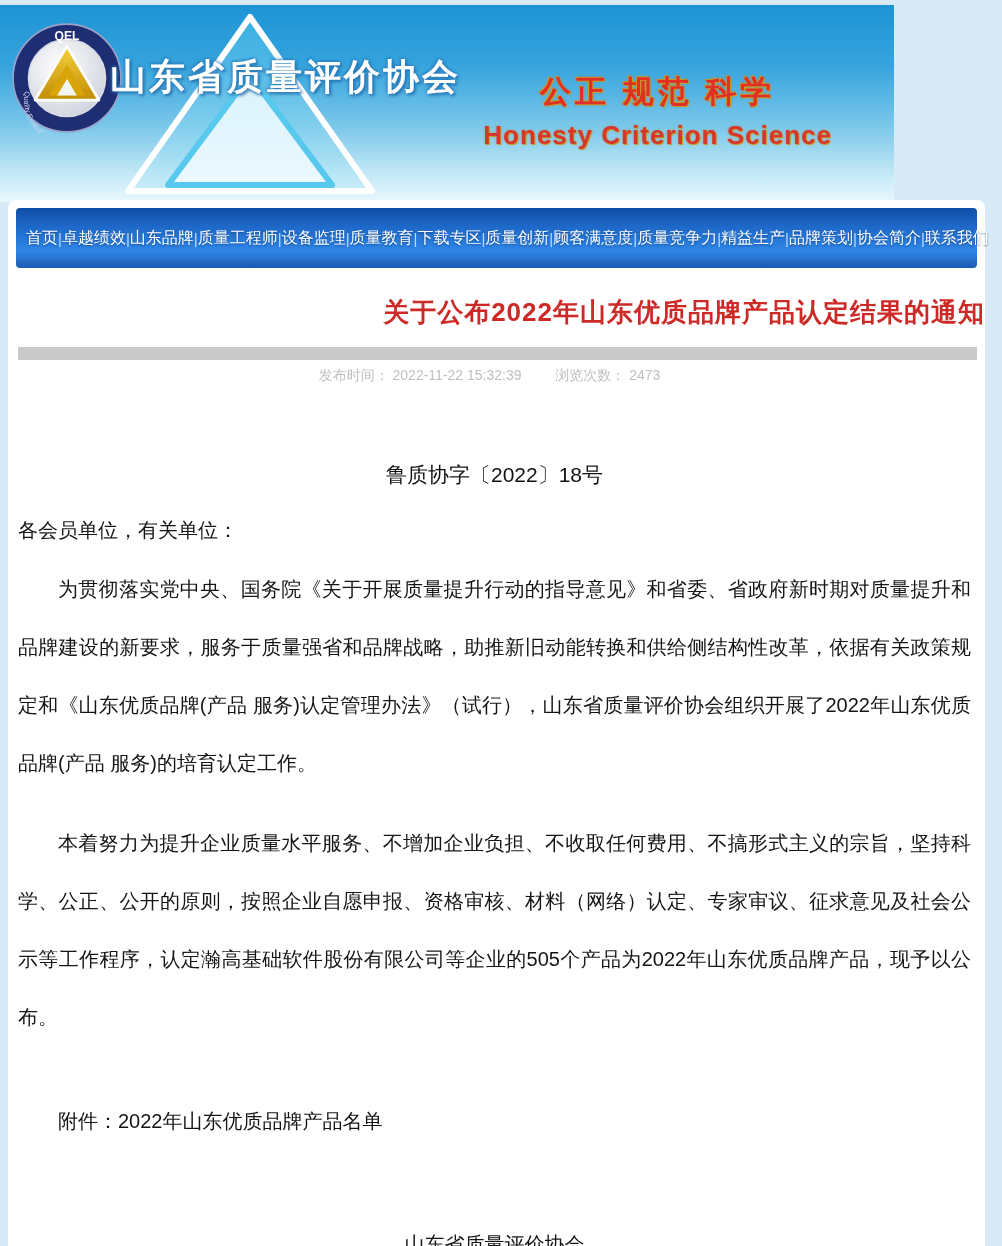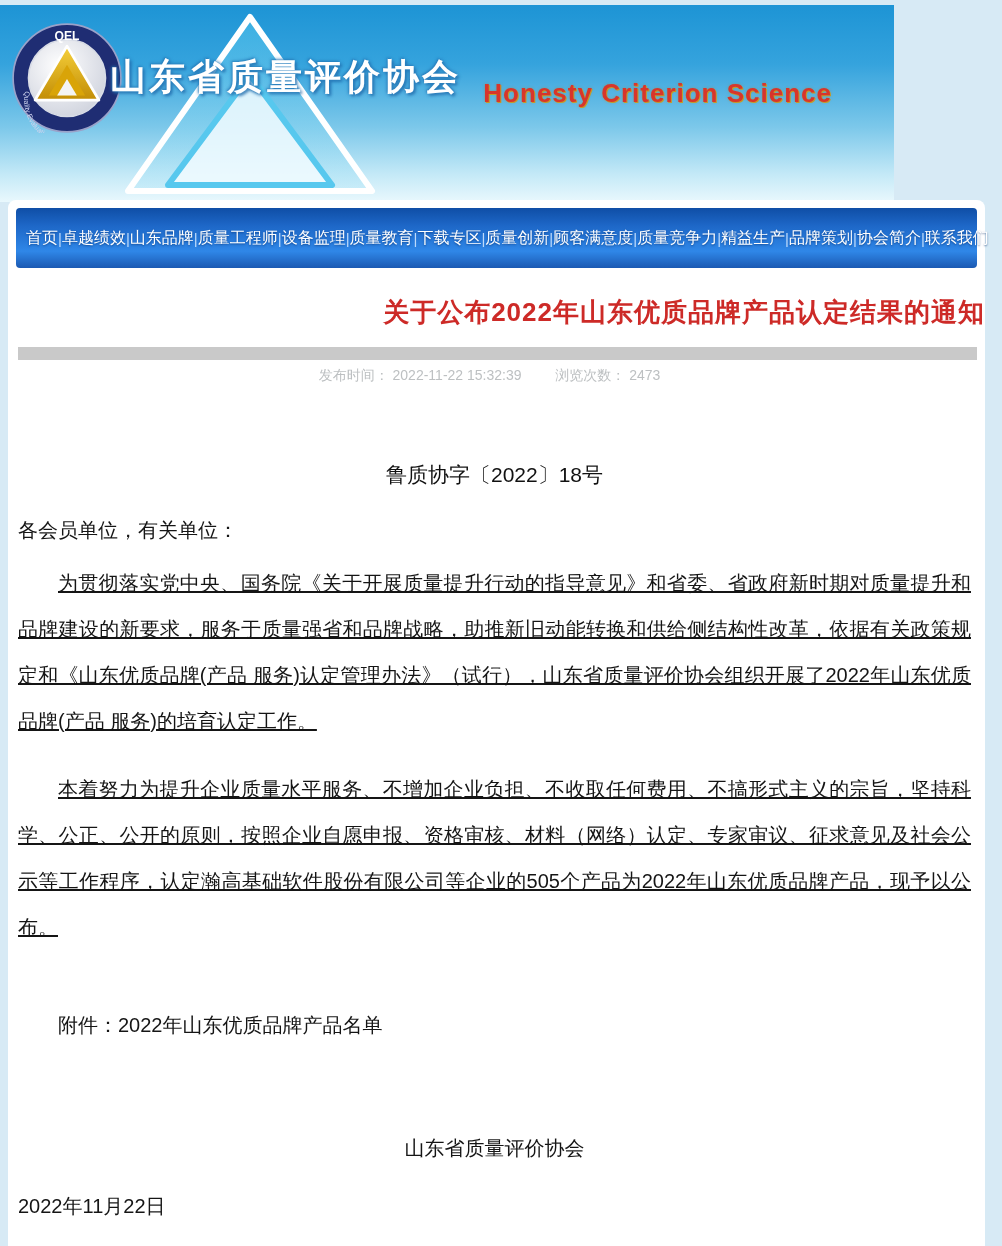--- a/index.html
+++ b/index.html
@@ -62,22 +62,22 @@
     font-size:26px; font-weight:bold; color:#cd2a27; letter-spacing:1px;
   }
   .divider { margin:17px 8px 0 10px; height:13px; background:#c9c9c9; }
   .meta { margin:7px 14px 0 0; text-align:center; font-size:14px; color:#bdc0c2; }
   .meta .meta-gap { display:inline-block; width:26px; }
   
   .content { padding:0 14px 0 10px; color:#151515; }
   .doc-number { margin-top:76px; text-align:center; font-size:21px; color:#111111; }
   .salutation { margin-top:28px; font-size:20px; }
   .body-para {
-    margin-top:16px; font-size:20px; line-height:46px;
-    text-align:justify; text-indent:2em;text-decoration:underline;
+    margin-top:16px; font-size:20px; line-height:58px;
+    text-align:justify; text-indent:2em;
   }
   .body-para + .body-para { margin-top:22px; }
   .attachment { margin-top:62px; font-size:20px; text-indent:2em; }
   .sig-org { margin-top:96px; text-align:center; font-size:20px; }
   .sig-date { margin-top:31px; text-align:left; font-size:20px; }
 </style>
 </head>
 <body>
 
 <div class="page">
@@ -113,20 +113,21 @@
       <path d="M50,51 L59,66 L41,66 Z" fill="#f4f4f4"></path>
       <text x="50" y="15" text-anchor="middle" font-size="11" font-weight="bold" fill="#ffffff" font-family="Liberation Sans, sans-serif">QEL</text>
       <text font-size="6.6" fill="#cdd3ee" font-family="Liberation Sans, sans-serif">
         <textPath href="#ringpath" startOffset="4">Quality Evaluation Laboratory</textPath>
       </text>
     </svg>
 
     <div class="org-cn">山东省质量评价协会</div>
 
     <div class="slogan">
+      <div class="slogan-cn">公正 规范 科学</div>
       <div class="slogan-en">Honesty Criterion Science</div>
     </div>
   </div>
 
   <div class="card">
 
     <nav class="nav">
       <a>首页</a>
       <span class="sep">|</span>
       <a>卓越绩效</a>

